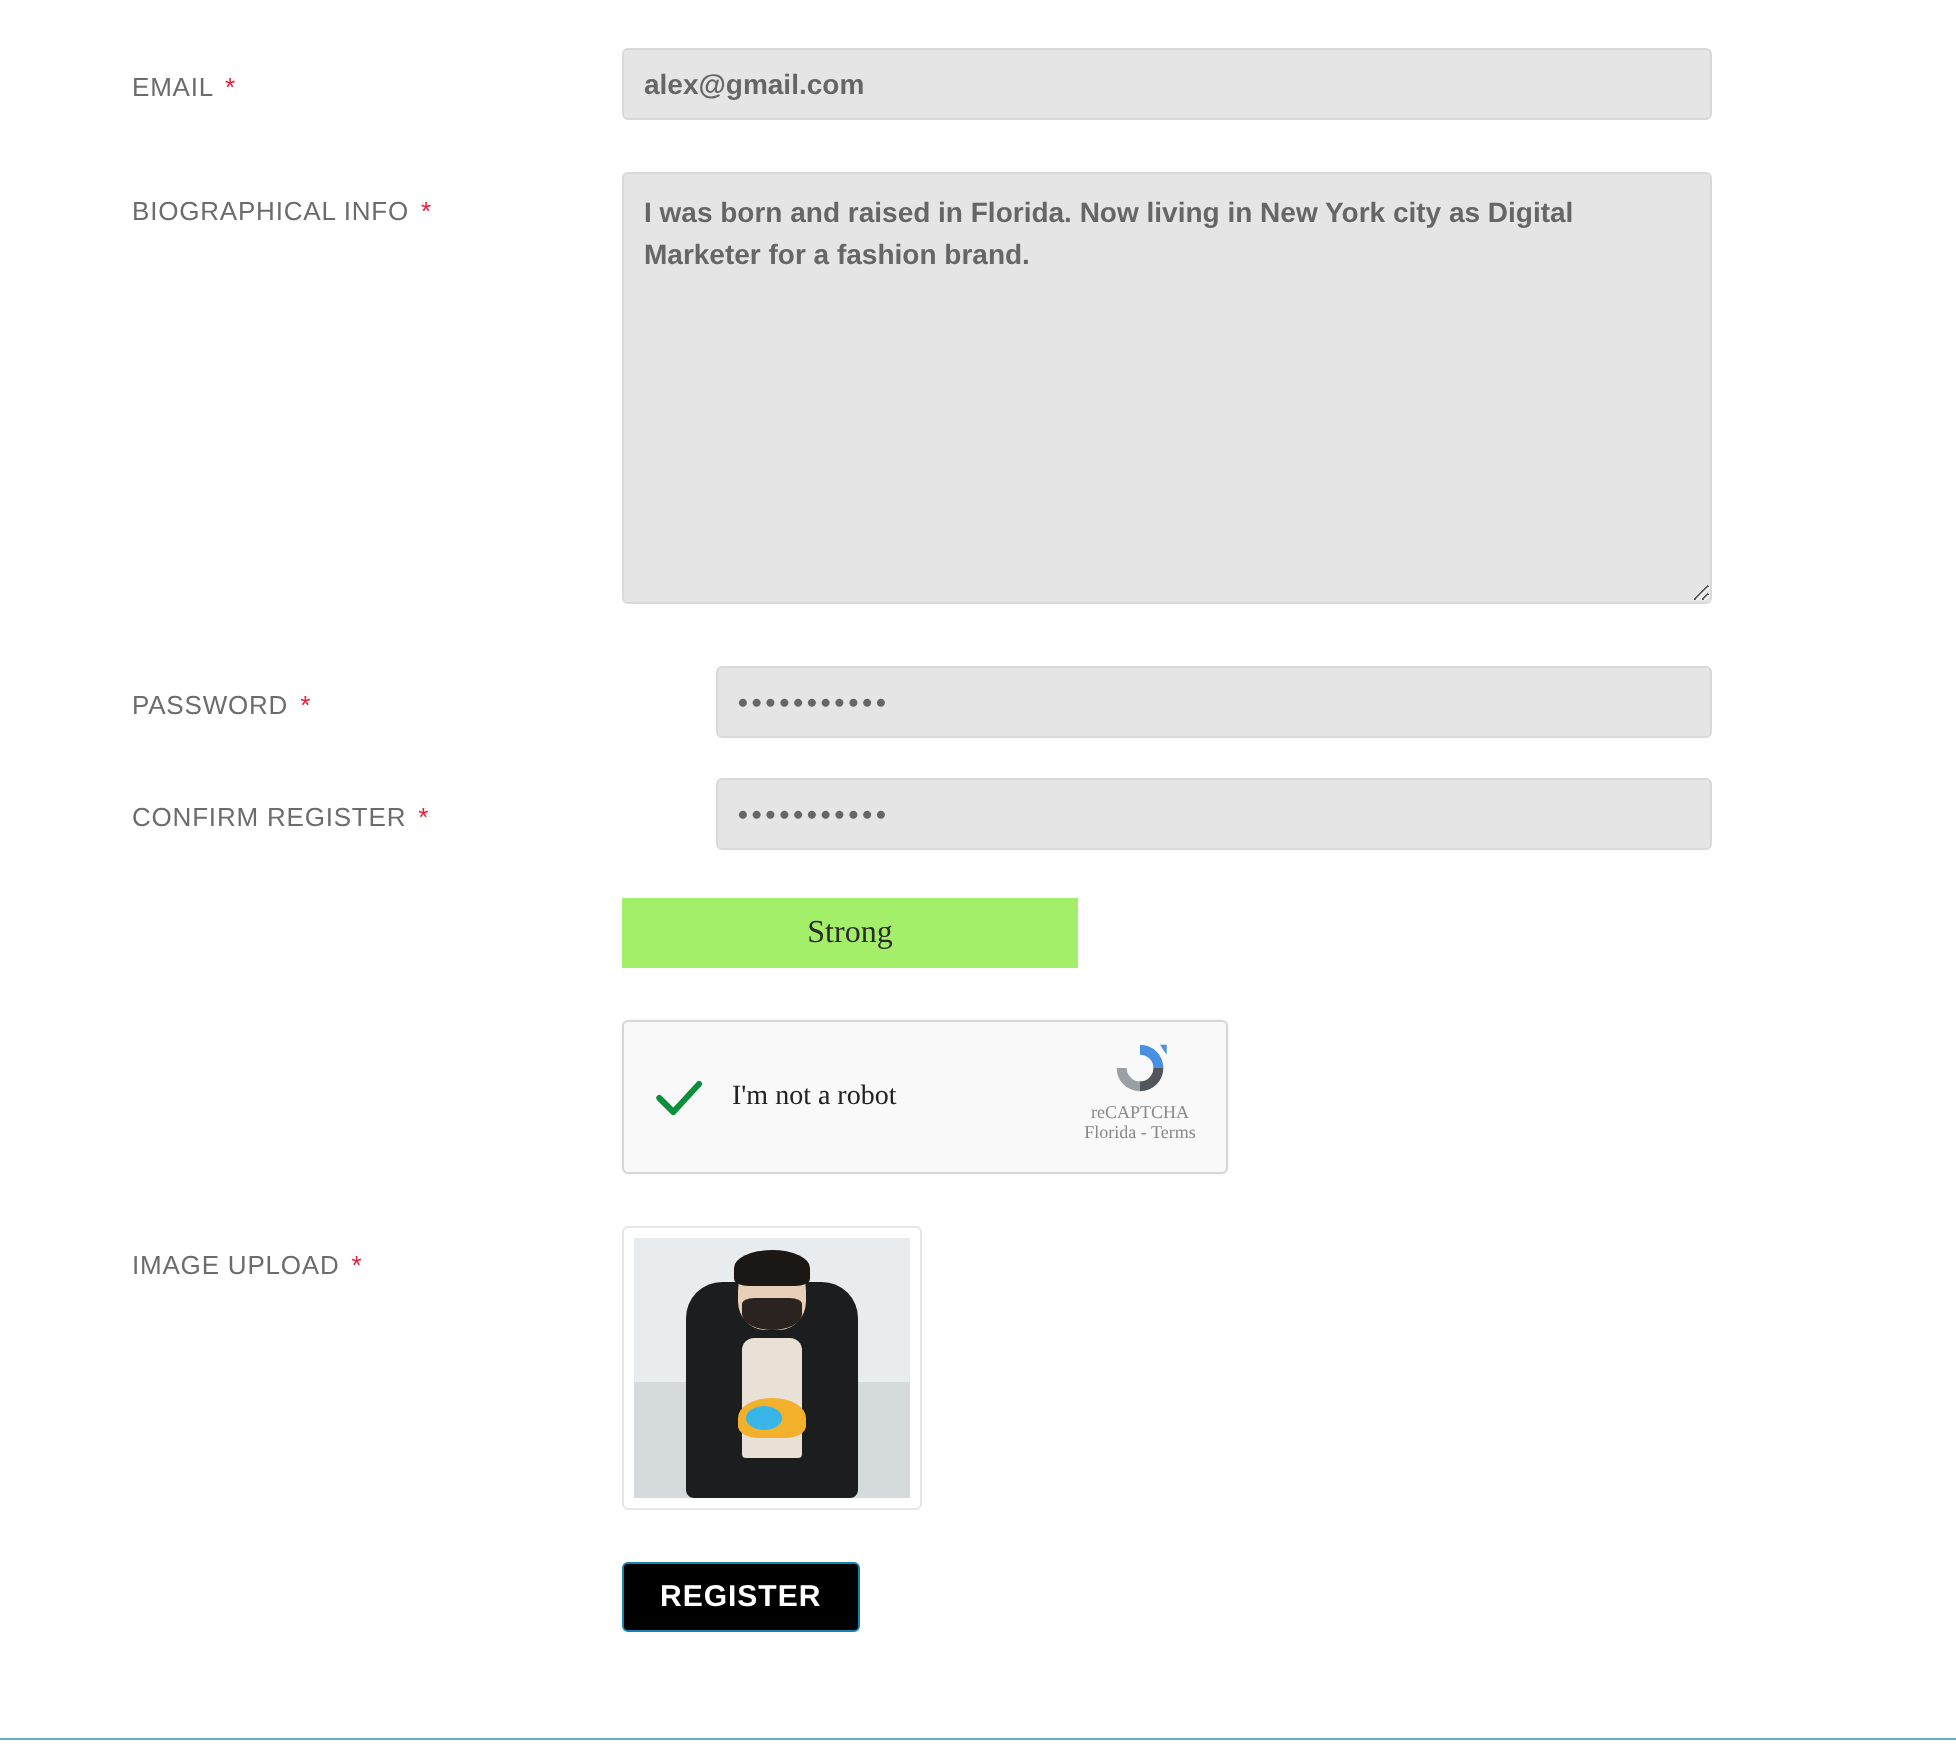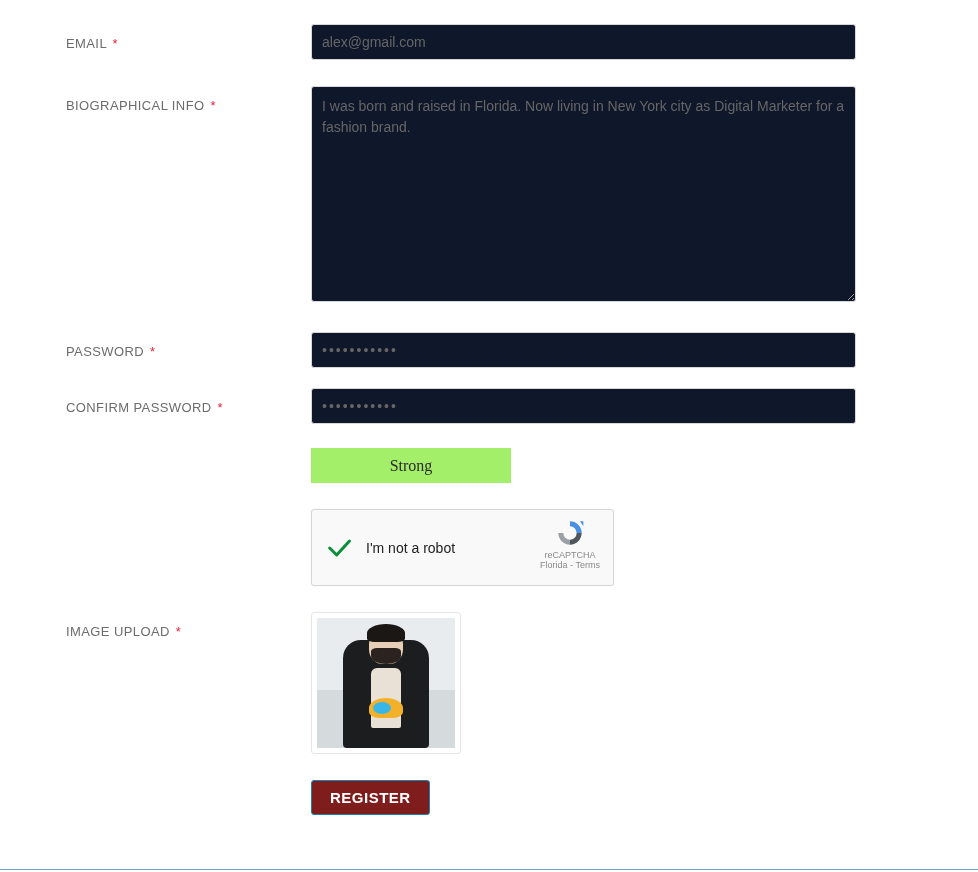--- a/index.html
+++ b/index.html
@@ -29,37 +29,38 @@
     letter-spacing: 0.4px;
     color: #6c6c6c;
     font-weight: 400;
   }
   .asterisk { color: #e6223d; margin-left: 2px; }
   .field-col { flex: 1; }
   .text-input, .textarea, .pw-input {
     width: 100%;
     border: 1px solid #d9d9d9;
     border-radius: 3px;
-    background: #0f172a;
+    background: #e5e5e5;
     padding: 9px 10px;
     font-size: 14px;
     color: #666;
     font-family: inherit;
+    font-weight: bold;
   }
   .textarea {
     height: 216px;
     resize: both;
     line-height: 1.5;
   }
   .pw-input {
     letter-spacing: 2px;
     font-family: Arial, sans-serif;
   }
   .strength-badge {
-    width: 200px;
+    width: 228px;
     height: 35px;
     background: #a4ef6a;
     color: #2b2b2b;
     display: flex;
     align-items: center;
     justify-content: center;
     font-size: 16px;
     font-family: Georgia, "Times New Roman", serif;
     margin-top: 4px;
   }
@@ -67,20 +68,21 @@
     width: 303px;
     height: 77px;
     border: 1px solid #d6d6d6;
     border-radius: 3px;
     background: #f9f9f9;
     display: flex;
     align-items: center;
     padding: 0 12px;
     position: relative;
     box-shadow: 0 0 2px rgba(0,0,0,0.05);
+    font-family: Liberation Serif, serif;
   }
   .captcha-check {
     width: 30px; height: 30px;
     margin-right: 12px;
     display: flex; align-items: center; justify-content: center;
   }
   .captcha-text { font-size: 14px; color: #222; }
   .captcha-right {
     position: absolute;
     right: 10px;
@@ -133,38 +135,38 @@
   }
   .thumb .hair {
     position:absolute; left:50px; top:6px; width:38px; height:18px;
     background:#1b1714; border-radius:50% 50% 20% 20%;
   }
   .thumb .beard {
     position:absolute; left:54px; top:30px; width:30px; height:16px;
     background:#2a231f; border-radius:20% 20% 50% 50%;
   }
   .register-btn {
-    background: #7f1d1d;
+    background: #000000;
     color: #fff;
     border: 1px solid #1682b1;
     border-radius: 3px;
     font-size: 15px;
     font-weight: 700;
     letter-spacing: 0.5px;
     padding: 8px 18px;
     cursor: pointer;
     font-family: inherit;
     text-align: right;
   }
   .bottom-line {
     position: absolute;
     left: 0; right: 0; bottom: 2px;
     border-top: 1px solid #66aacc;
   }
-  .row.tight { margin-bottom: 20px; }
+  .row.tight { margin-bottom: 20px; gap: 47px; }
   .row.extra { margin-top: 16px; }
 </style>
 </head>
 <body>
 
 <div class="form">
 
   <div class="row">
     <div class="label-col">
       <span>EMAIL</span>
@@ -190,21 +192,21 @@
       <span>PASSWORD</span>
       <span class="asterisk">*</span>
     </div>
     <div class="field-col">
       <input type="text" class="pw-input" value="•••••••••••" style="">
     </div>
   </div>
 
   <div class="row tight">
     <div class="label-col">
-      <span>CONFIRM PASSWORD</span>
+      <span>CONFIRM REGISTER</span>
       <span class="asterisk">*</span>
     </div>
     <div class="field-col">
       <input type="text" class="pw-input" value="•••••••••••" style="">
     </div>
   </div>
 
   <div class="row">
     <div class="label-col"></div>
     <div class="field-col">

